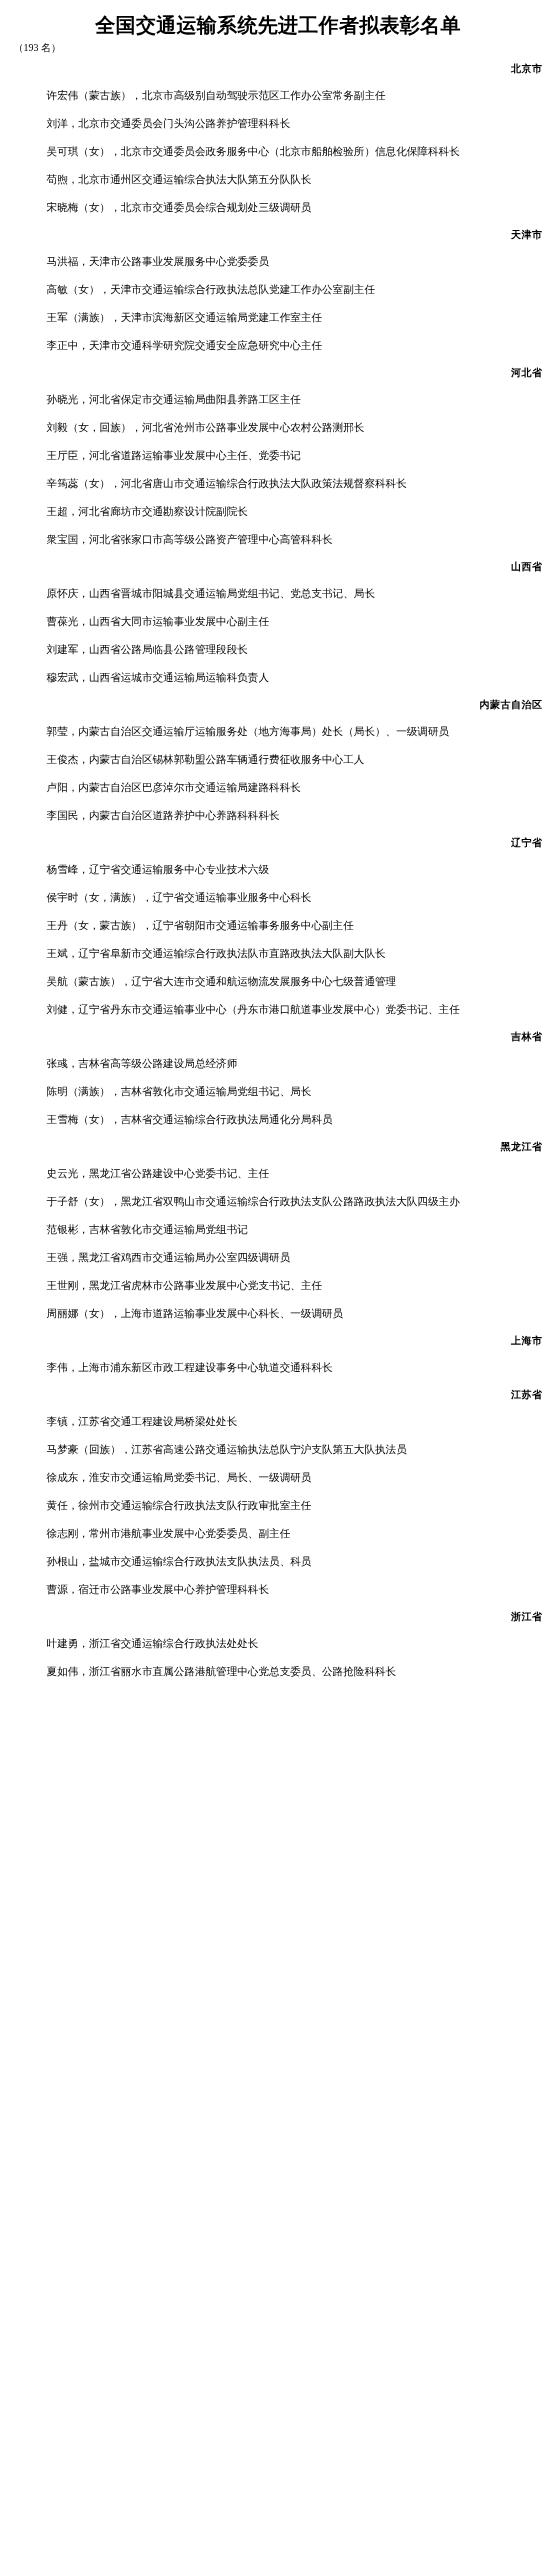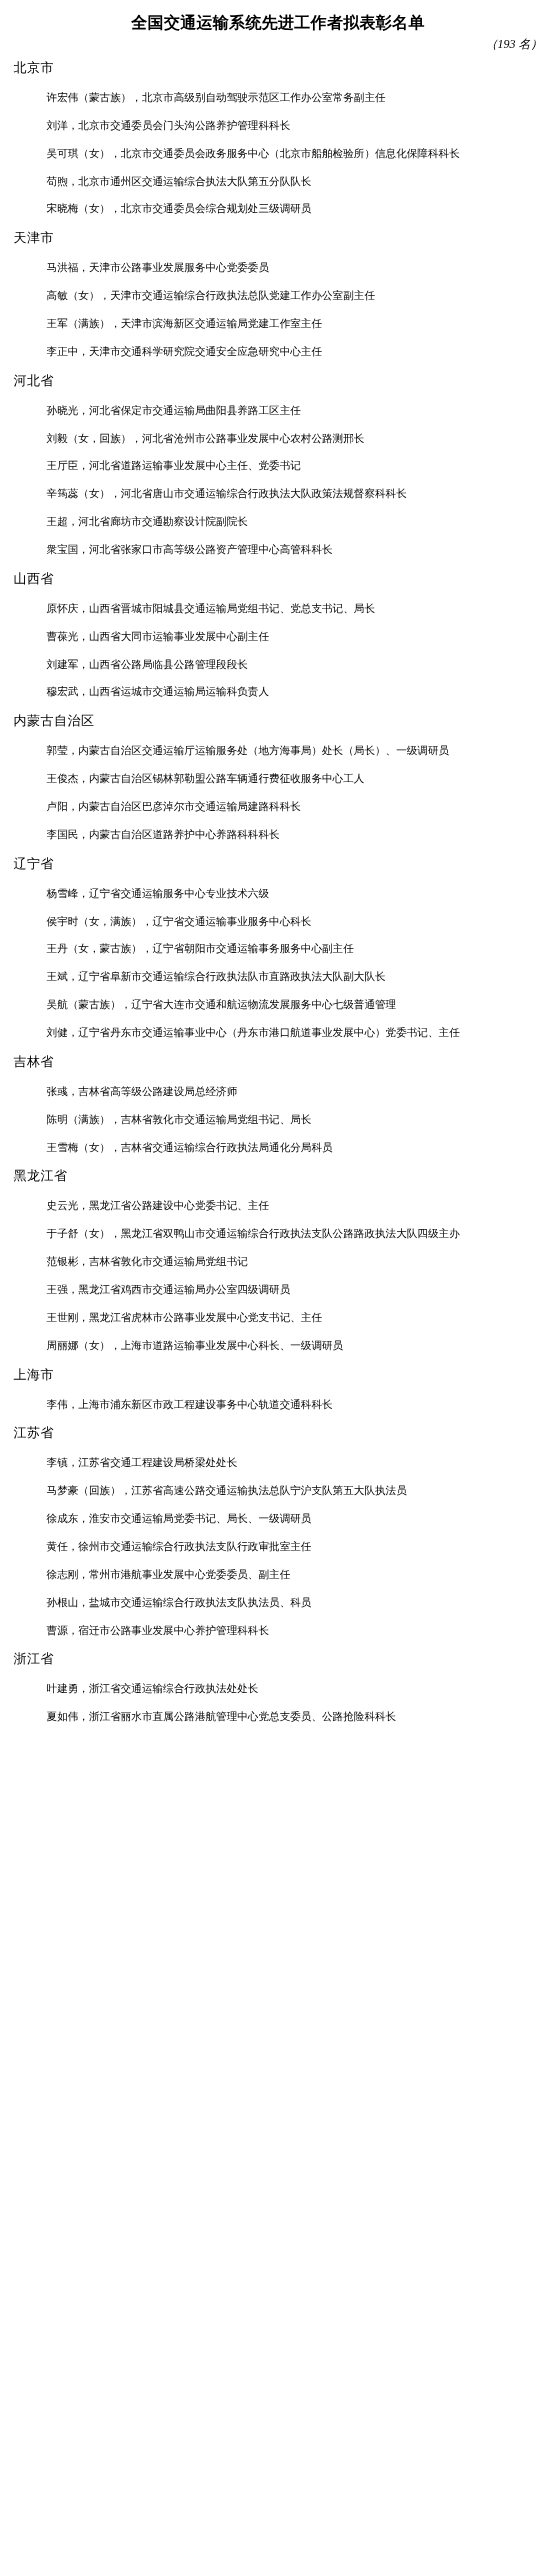--- a/index.html
+++ b/index.html
@@ -14,36 +14,35 @@
   }
   #doc {
     width: 556px;
     box-sizing: border-box;
     padding: 9.3px 13.4px 20.6px 13.4px;
   }
   .doc-title {
     text-align: center;
     font-family: Liberation Sans, sans-serif;
     font-weight: bold;
-    font-size: 16px;
+    font-size: 20px;
     line-height: 1.35;
     letter-spacing: 0.3px;
     margin: 3.1px 0 2.1px 0;
   }
   .doc-subtitle {
-    text-align: right;
-    font-size: 12px;
+    text-align: left;
+    font-size: 10px;
     line-height: 1.4;
     margin: 1px 0 6.2px 0;
-    font-style: italic;
   }
   .section-head {
-    text-align: left;
-    font-weight: normal;
-    font-size: 13px;
+    text-align: right;
+    font-weight: bold;
+    font-size: 10px;
     line-height: 1.45;
     margin: 3.1px 0 1px 0;
     letter-spacing: 0.5px;
   }
   .entry {
     font-size: 10.6px;
     line-height: 1.5;
     text-indent: 2em;
     margin: 12px;
     text-align: justify;

